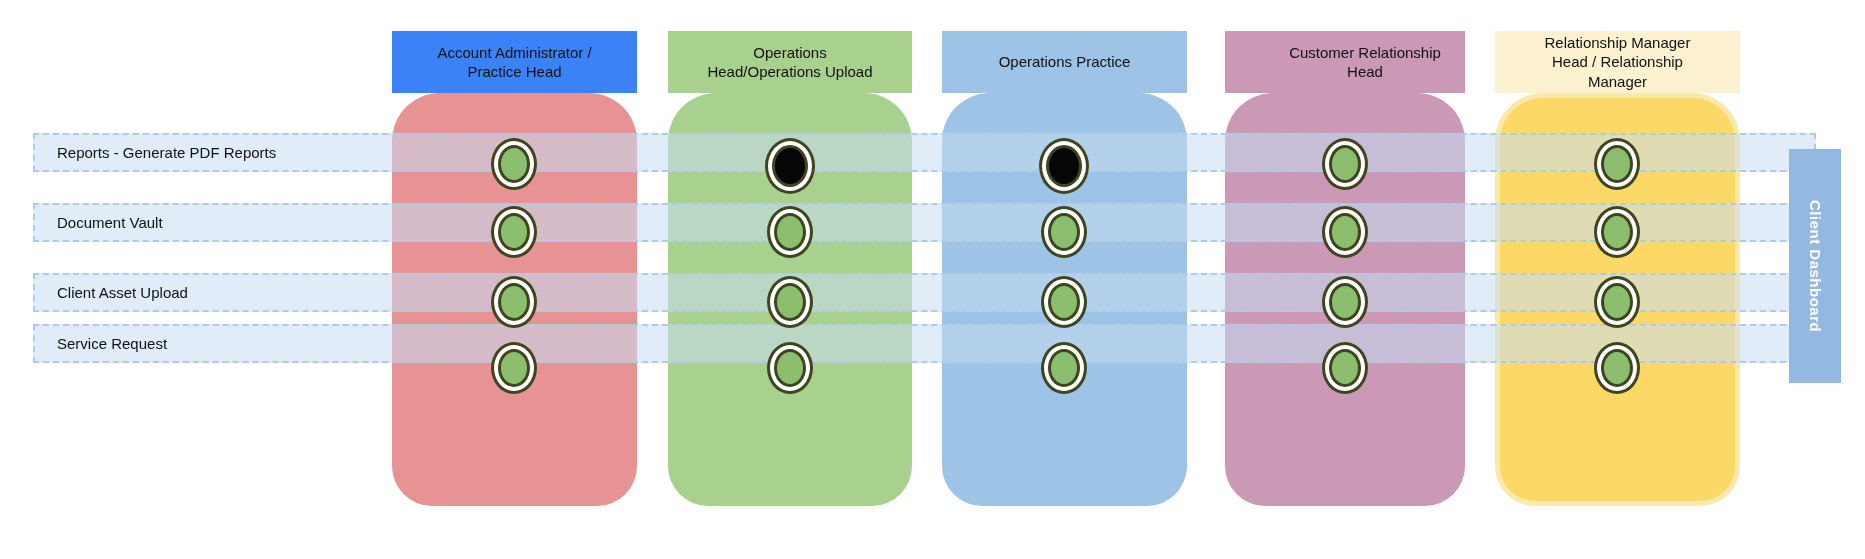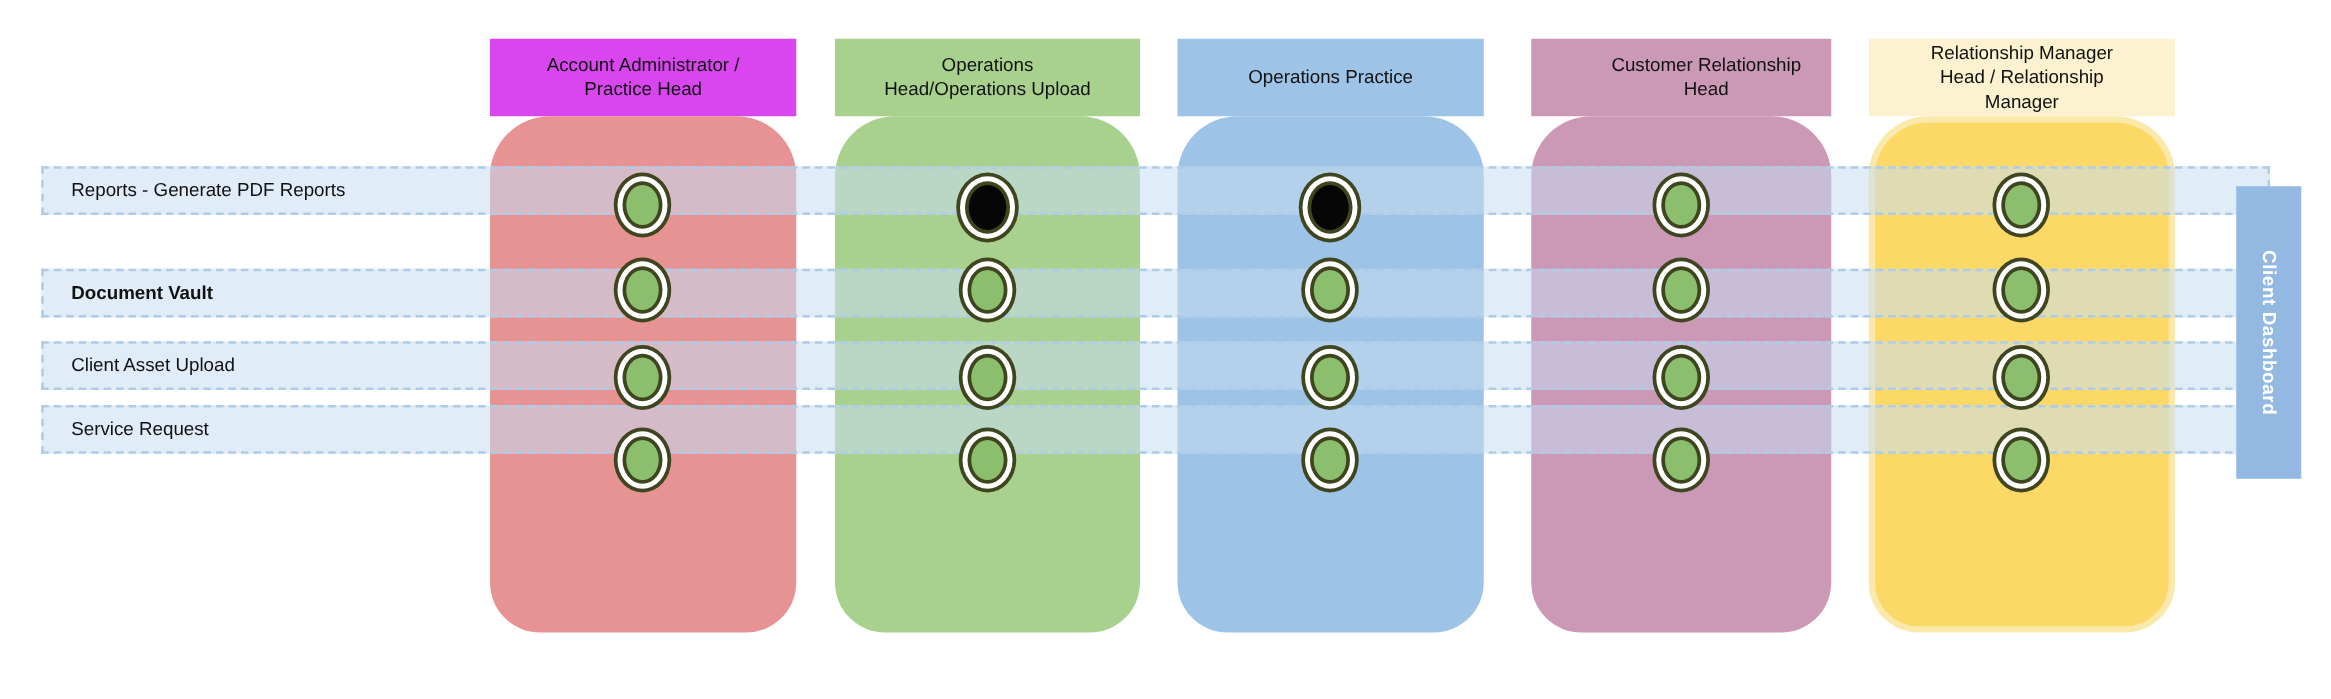--- a/index.html
+++ b/index.html
@@ -69,41 +69,41 @@
     font-size:15px;font-weight:bold;
     letter-spacing:0.5px;
     white-space:nowrap;
   }
 </style>
 </head>
 <body>
 
 <div class="canvas">
   <div id="columns-layer">
-      <div class="col-header" style="left: 392px; top: 31px; width: 245px; height: 62px; background: #d946ef;">Account Administrator /
+      <div class="col-header" style="left: 392px; top: 31px; width: 245px; height: 62px; background: #3b82f6;">Account Administrator /
 Practice Head</div>
       <div class="col-body" style="left: 392px; top: 93px; width: 245px; height: 413px; background: rgb(231, 147, 148);"></div>
       <div class="col-header" style="left: 668px; top: 31px; width: 244px; height: 62px; background: rgb(169, 209, 142);">Operations
 Head/Operations Upload</div>
       <div class="col-body" style="left: 668px; top: 93px; width: 244px; height: 413px; background: rgb(169, 209, 142);"></div>
       <div class="col-header" style="left: 942px; top: 31px; width: 245px; height: 62px; background: rgb(157, 195, 230);">Operations Practice</div>
       <div class="col-body" style="left: 942px; top: 93px; width: 245px; height: 413px; background: rgb(157, 195, 230);"></div>
       <div class="col-header" style="left: 1225px; top: 31px; width: 240px; height: 62px; background: rgb(203, 152, 182); padding-left: 40px;">Customer Relationship
 Head</div>
       <div class="col-body" style="left: 1225px; top: 93px; width: 240px; height: 413px; background: rgb(203, 152, 182);"></div>
       <div class="col-header" style="left: 1495px; top: 31px; width: 245px; height: 62px; background: rgb(253, 242, 207);">Relationship Manager
 Head / Relationship
 Manager</div>
       <div class="col-body" style="left: 1495px; top: 93px; width: 245px; height: 413px; background: rgb(252, 217, 103); border: 5px solid rgb(251, 232, 171);"></div>
     </div>
   <div id="rows-layer">
       <div class="row-band" style="top: 133px;">
         <span class="row-label">Reports - Generate PDF Reports</span>
       </div>
-      <div class="row-band" style="top: 215px; font-weight: bold;">
+      <div class="row-band" style="top: 203px;">
         <span class="row-label">Document Vault</span>
       </div>
       <div class="row-band" style="top: 273px;">
         <span class="row-label">Client Asset Upload</span>
       </div>
       <div class="row-band" style="top: 324px;">
         <span class="row-label">Service Request</span>
       </div>
     </div>
   <div class="side-bar" id="side-bar" style="background: rgb(147, 185, 227);">

